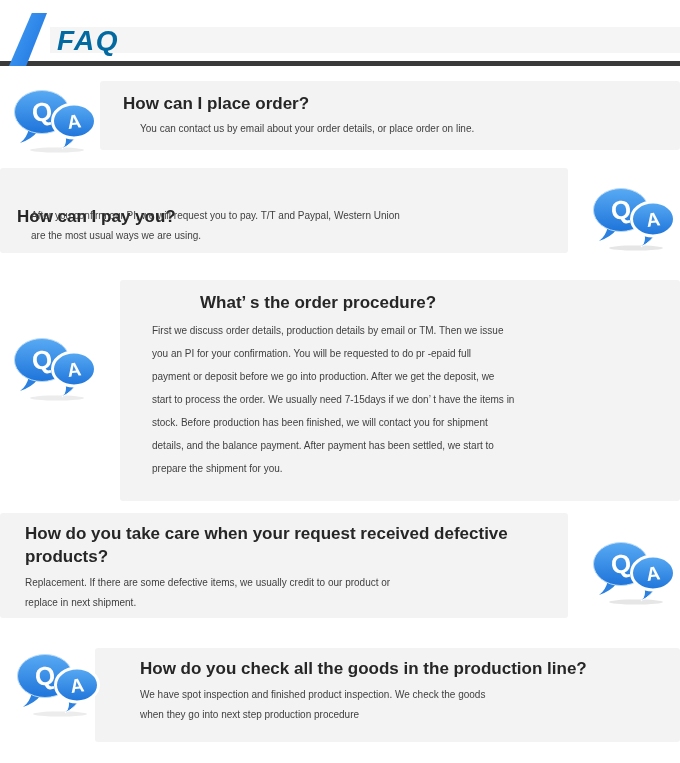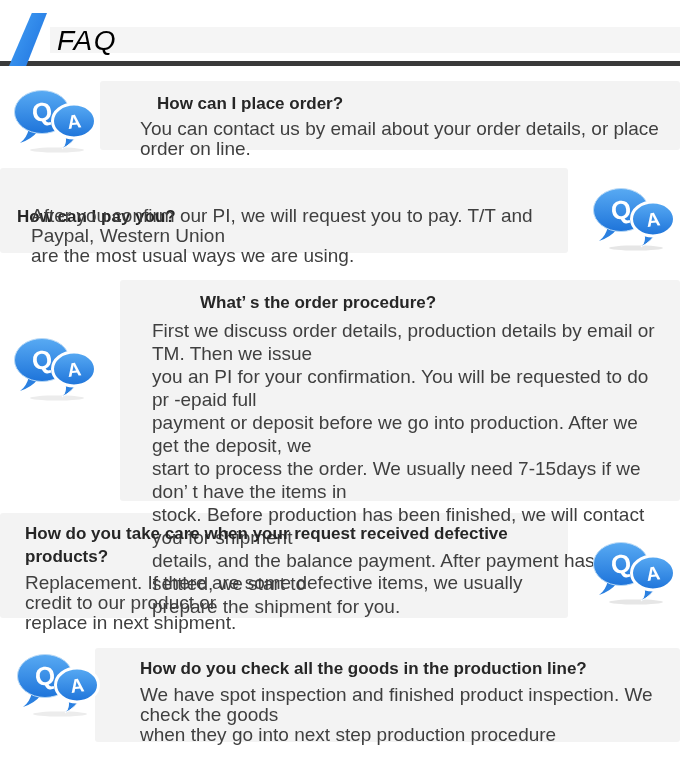--- a/index.html
+++ b/index.html
@@ -10,49 +10,49 @@
   
   .header-bar { position:absolute; left:50px; top:27px; width:630px; height:26px; background:#f5f5f5; z-index:1; }
   .header-divider { position:absolute; left:0; top:61px; width:680px; height:5px; background:#3a3a3a; z-index:2; }
   .title-slash {
     position:absolute; left:9px; top:13px; width:40px; height:53px; z-index:3;
     background:linear-gradient(115deg,#46a3f5 0%,#1b6ede 100%);
     clip-path:polygon(57% 0, 95% 0, 43% 100%, 0 100%);
   }
   .faq-title {
     position:absolute; left:57px; top:25px; z-index:3;
-    font-size:28px; font-weight:normal; font-style:italic; color:#000000; letter-spacing:1.5px;
+    font-size:28px; font-weight:bold; font-style:italic; color:#0369a1; letter-spacing:1.5px;
   }
   
   .box { position:absolute; background:#f3f3f3; border-radius:3px; }
   .q {
     position:absolute; font-size:17px; font-weight:bold; color:#262626;
     line-height:23px; white-space:pre-line; z-index:2;
   }
   .a {
-    position:absolute; font-size:19px; color:#3f3f3f;
+    position:absolute; font-size:10px; color:#3f3f3f;
     line-height:20px; white-space:pre-line; z-index:2;
   }
   .qa-icon { position:absolute; width:84px; height:66px; z-index:2; }
   .qa-icon svg { width:100%; height:100%; display:block; }
   .qa-letter { font-family:"Liberation Sans", sans-serif; font-weight:bold; fill:#ffffff; }
 </style>
 </head>
 <body>
 
 <div class="page">
 
   <div class="header-bar"></div>
   <div class="header-divider"></div>
   <div class="title-slash"></div>
   <div class="faq-title">FAQ</div>
 
   <div>
     <div class="box" style="left:100px; top:81px; width:580px; height:69px;"></div>
-    <div class="q" style="left:157px; top:92px; width:520px;">How can I place order?</div>
+    <div class="q" style="left:123px; top:92px; width:520px;">How can I place order?</div>
     <div class="a" style="left:140px; top:119px; width:530px;">You can contact us by email about your order details, or place order on line.</div>
     <div class="qa-icon" style="left:13px; top:88px;">
       <svg viewBox="0 0 84 66">
         <defs>
           <linearGradient id="qaGrad" x1="0" y1="0" x2="0" y2="1">
             <stop offset="0" stop-color="#58aaf3"></stop>
               <stop offset="1" stop-color="#1e74da"></stop>
           </linearGradient>
         </defs>
         <ellipse cx="44" cy="62" rx="27" ry="2.6" fill="#ececec"></ellipse>

